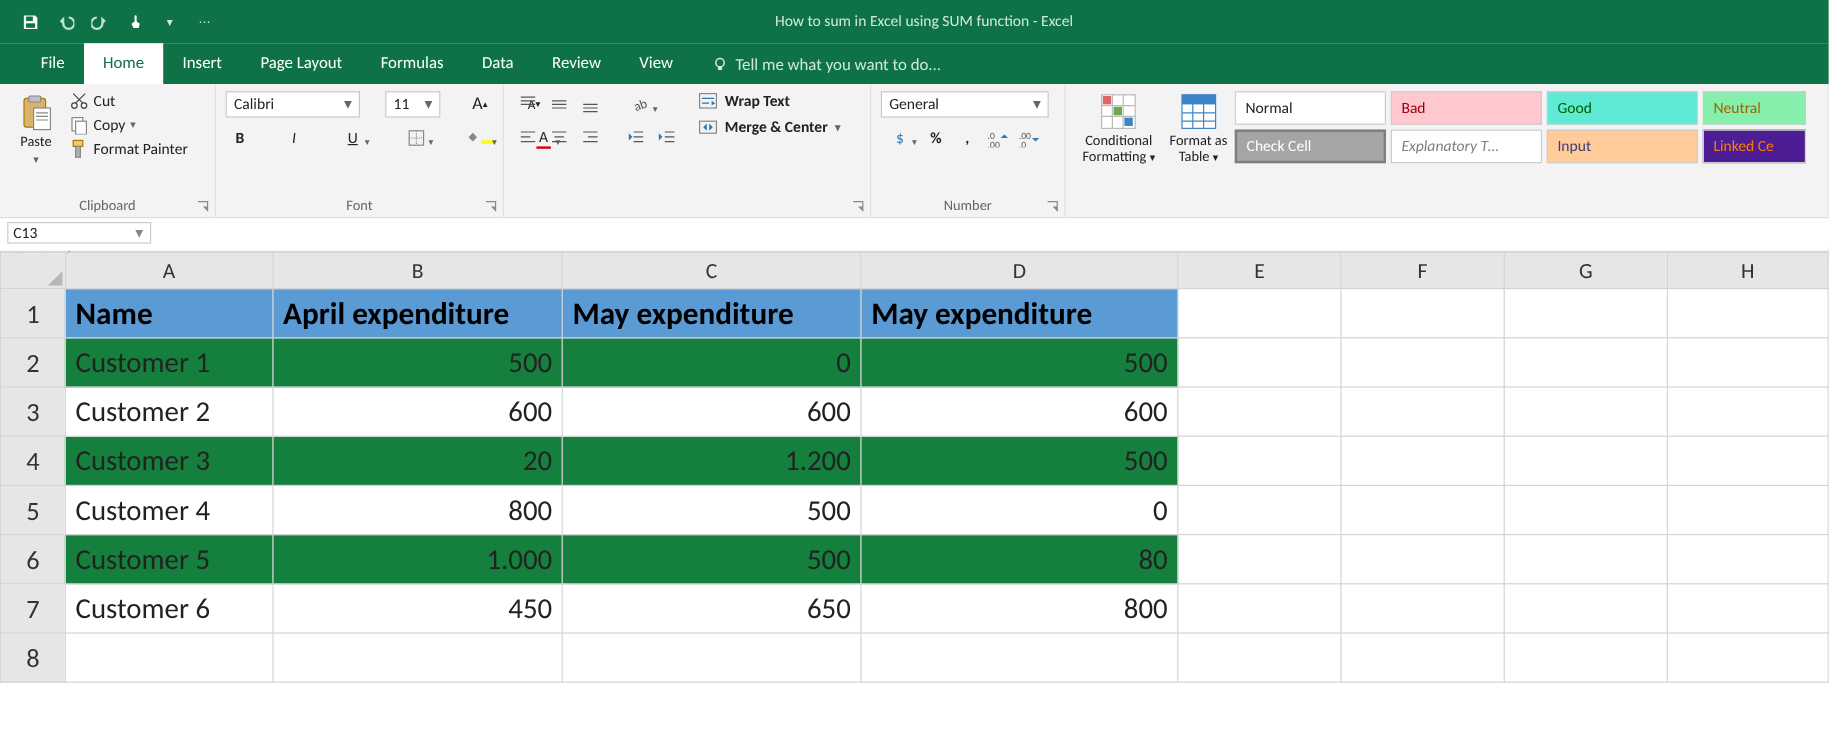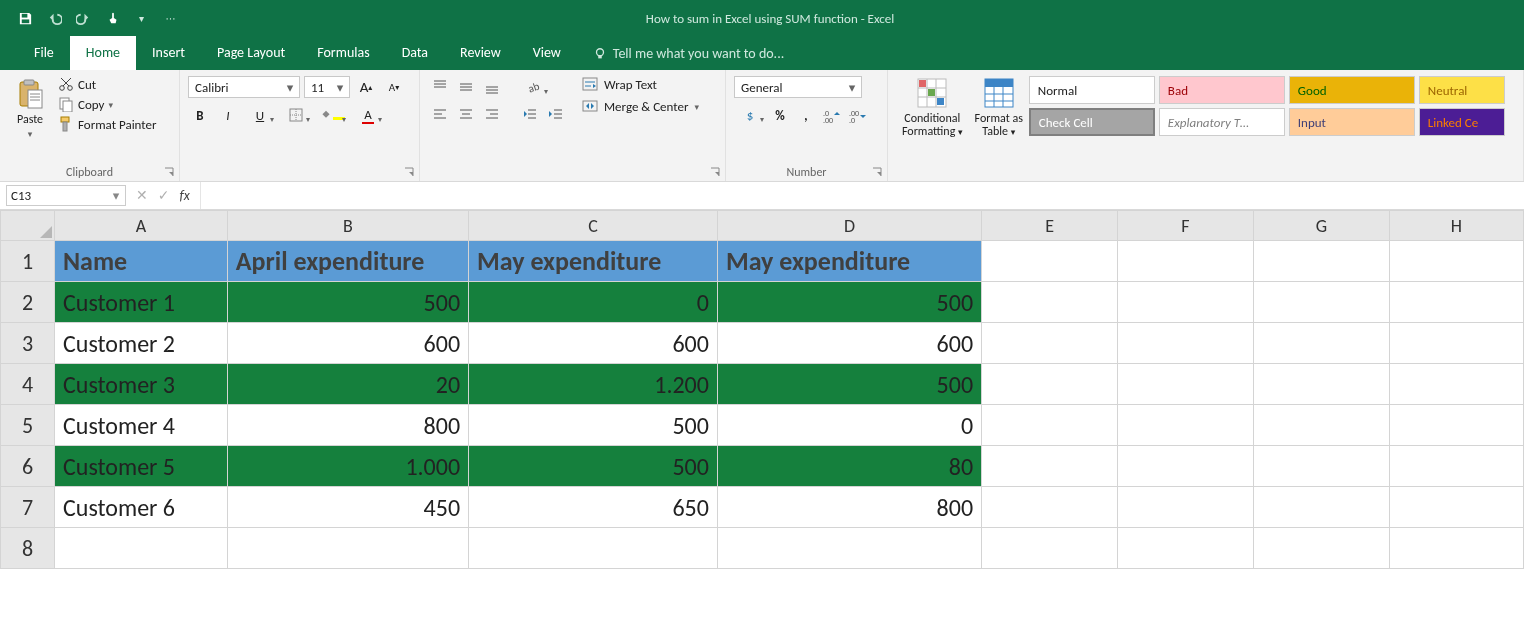--- a/index.html
+++ b/index.html
@@ -27,76 +27,76 @@
   .dlaunch { position:absolute; right:4px; bottom:3px; width:12px; height:12px; color:#888;}
 
   
   .paste-big { width:44px; display:flex; flex-direction:column; align-items:center; gap:2px; padding-top:4px;}
   .paste-big .lbl { font-size:12px; }
   .cb-col { display:flex; flex-direction:column; gap:4px; padding-top:2px;}
   .cb-row { display:flex; align-items:center; gap:4px; font-size:13px;}
 
   
   .font-col { display:flex; flex-direction:column; gap:6px; padding-top:2px;}
-  .font-row { display:flex; align-items:center; gap:4px;}
+  .font-row { display:flex; align-items:center; gap:21px;}
   .combo { background:#fff; border:1px solid #c8c8c8; height:22px; display:flex; align-items:center; padding:0 4px 0 6px; font-size:13px;}
   .combo.font { width:112px; }
   .combo.size { width:46px; }
   .caret { width:10px; text-align:center; color:#666; margin-left:auto; }
   .sq { width:24px; height:22px; display:flex; align-items:center; justify-content:center; border:1px solid transparent;}
   .sq.drop { width:32px; position:relative;}
   .sq .dd { position:absolute; right:1px; bottom:1px; font-size:8px; color:#666;}
   .underline-bar{border-bottom:2px solid #d00; display:inline-block; padding:0 2px;}
   .fill-bar{border-bottom:3px solid #ffff00; display:inline-block; width:12px; height:10px;}
 
   
   .al-col{display:flex;flex-direction:column;gap:6px;padding-top:2px;}
   .al-row{display:flex;gap:2px;}
-  .al-col2{display:flex;flex-direction:column;gap:6px;padding-top:2px; margin-left:8px;}
+  .al-col2{display:flex;flex-direction:column;gap:6px;padding-top:2px; margin-left:8px;font-weight:bold;}
   .wrap-row{display:flex;align-items:center;gap:6px;font-size:13px;}
 
   
   .num-col{display:flex;flex-direction:column;gap:6px;padding-top:2px;}
-  .combo.numfmt{width:128px;}
+  .combo.numfmt{width:140px;}
 
   
   .big-btn{display:flex;flex-direction:column;align-items:center;gap:2px;padding:2px 6px 0;font-size:12px;text-align:center;justify-content:space-between;}
   .big-btn .lbl{line-height:13px;}
   .style-grid{display:grid;grid-template-columns:126px 126px 126px 86px;grid-auto-rows:28px;gap:4px;padding-top:2px;}
   .style-cell{border:1px solid #ccc;display:flex;align-items:center;padding:0 8px;font-size:13px;overflow:hidden;white-space:nowrap;}
   .sc-normal{background:#fff;}
   .sc-bad{background:#ffc7ce;color:#9c0006;}
-  .sc-good{background:#eab308;color:#006100;}
-  .sc-neutral{background:#fde047;color:#9c6500;}
+  .sc-good{background:#5eead4;color:#006100;}
+  .sc-neutral{background:#86efac;color:#9c6500;}
   .sc-check{background:#a5a5a5;color:#fff;border:2px solid #7f7f7f;}
   .sc-expl{background:#fff;color:#7f7f7f;font-style:italic;}
   .sc-input{background:#ffcc99;color:#3f3f76;}
   .sc-linked{background:#4c1d95;color:#fa7d00;}
   .styles-group .group-body{gap:0;}
 
   
-  .fbar { height:28px; border-bottom:1px solid #d9d9d9; display:flex; align-items:stretch; background:#fff;}
+  .fbar { height:28px; border-bottom:1px solid #d9d9d9; display:flex; align-items:stretch; background:#fff;flex-direction:column;}
   .namebox { width:120px; border:1px solid #ccc; margin:3px 0 3px 6px; display:flex; align-items:center; padding:0 4px; font-size:13px; background:#fff;}
   .namebox .caret{color:#888;}
   .fx-btns{display:flex;align-items:center;gap:10px;padding:0 10px;border-right:1px solid #e5e5e5;}
   .fx-btns span{color:#b0b0b0;font-size:14px;}
   .fx-btns .fx{font-style:italic;color:#444;}
   .formula-input{flex:1;border:0;outline:none;padding:0 6px;font-size:13px;}
 
   
   .sheet{position:relative;}
   table.grid{border-collapse:collapse;table-layout:fixed;}
   table.grid th, table.grid td{border:1px solid #d4d4d4;}
   .corner{width:56px;height:30px;background:#e6e6e6; position:relative;}
   .corner::after{content:"";position:absolute;right:2px;bottom:2px;width:0;height:0;border-style:solid;border-width:0 0 12px 12px;border-color:transparent transparent #b7b7b7 transparent;}
   th.colhdr{background:#e6e6e6;color:#333;font-weight:normal;font-size:18px;height:30px;font-family:Calibri, Arial;}
   th.rowhdr{background:#e6e6e6;color:#333;font-weight:normal;font-size:22px;width:56px;font-family:Calibri, Arial;}
   td.cell{height:41px;padding:0 8px;font-family:Calibri, Arial;font-size:24px;vertical-align:middle;background:#fff;}
   td.cell.num{text-align:right;}
-  tr.hrow td.cell{background:#5b9bd5;color:#404040;font-weight:bold;font-size:26px;}
+  tr.hrow td.cell{background:#5b9bd5;color:#000000;font-weight:bold;font-size:26px;}
   tr.band td.cell{background:#15803d;}
   
   .cA{width:176px;} .cB{width:246px;} .cC{width:254px;} .cD{width:270px;}
   .cE,.cF,.cG{width:142px;} .cH{width:140px;}
 
   svg{display:block;}
 </style>
 </head>
 <body>
 
@@ -247,20 +247,21 @@
             <span class="fill-bar"></span>
             <span class="dd">▾</span>
           </div>
           <div class="sq drop">
             <span class="underline-bar">A</span>
             <span class="dd">▾</span>
           </div>
         </div>
       </div>
     </div>
+    <div class="group-label">Font</div>
     <span class="dlaunch">
       <svg viewBox="0 0 12 12" width="12" height="12">
           <path fill="none" stroke="#888" d="M2 2h8v8"></path>
           <path fill="#888" d="M6 6l4 4V6z"></path>
         </svg>
     </span>
   </div>
 
   <div class="group" style="width:306px;">
     <div class="group-body">

